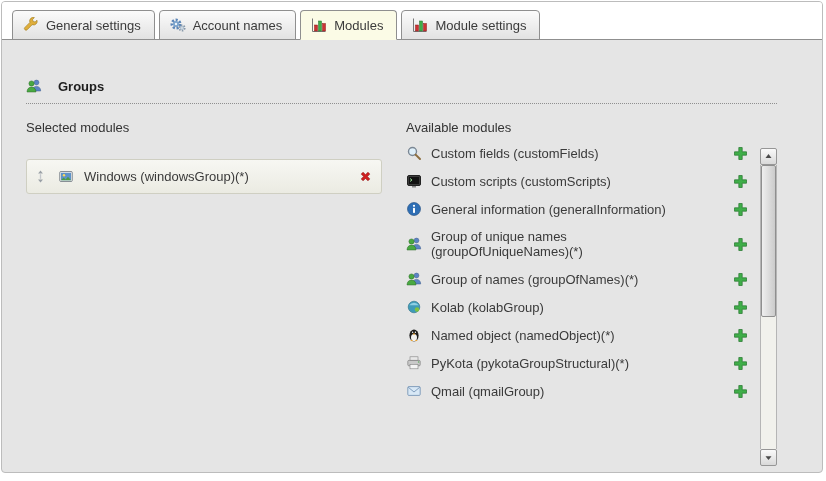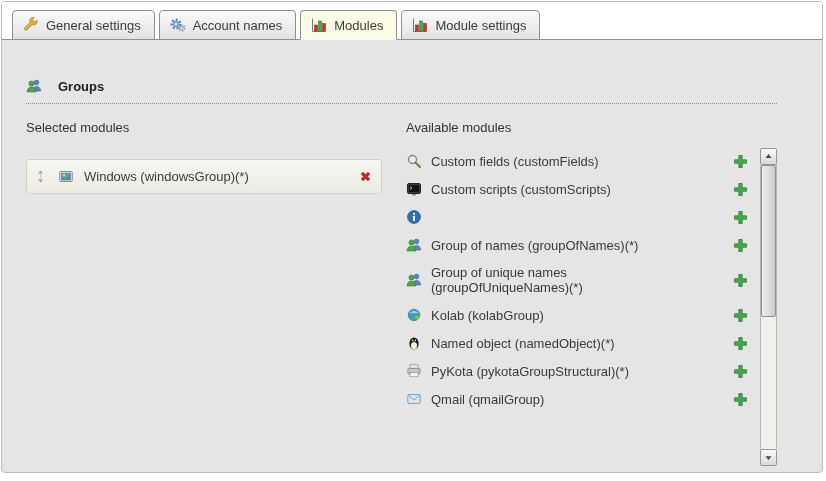--- a/index.html
+++ b/index.html
@@ -38,21 +38,21 @@
   .selected-row {
     margin-top: 24px; height: 35px; display: flex; align-items: center;
     gap: 10px; padding: 0 8px 0 6px;
     background: linear-gradient(#f7f7f3, #ebebe2);
     border: 1px solid #cfcfc2; border-radius: 3px;
   }
   .selected-row .lbl { color: #3a3a3a; }
   .selected-row .del { margin-left: auto; }
   .col-right { flex: 1; margin-left: 24px; display: flex; }
   .avail-main { flex: 1; }
-  .avail-list { margin-top: 12px; }
+  .avail-list { margin-top: 4px; }
   .avail-row { display: flex; align-items: center; gap: 9px; padding: 6px 0; }
   .avail-row .lbl { max-width: 270px; line-height: 15px; color: #3a3a3a; }
   .avail-row .add { margin-left: auto; margin-right: 12px; flex: none; }
   .ic { width: 16px; height: 16px; flex: none; display: block; }
   .ic15 { width: 15px; height: 15px; flex: none; display: block; }
   .scrollbar { width: 17px; margin-top: 28px; height: 318px; display: flex; flex-direction: column; flex: none; }
   .sb-btn {
     height: 17px; flex: none;
     background: linear-gradient(#fafafa, #d9d9d9);
     border: 1px solid #969696; border-radius: 2px;
@@ -240,38 +240,39 @@
                 </svg>
               <span class="lbl">Custom scripts (customScripts)</span>
               <svg class="ic15 add">
                   <use href="#i-plus"></use>
                 </svg>
             </div>
             <div class="avail-row">
               <svg class="ic">
                   <use href="#i-info"></use>
                 </svg>
+              <span class="lbl">General information (generalInformation)</span>
               <svg class="ic15 add">
                   <use href="#i-plus"></use>
                 </svg>
             </div>
             <div class="avail-row">
               <svg class="ic">
                   <use href="#i-group"></use>
                 </svg>
+              <span class="lbl">Group of unique names (groupOfUniqueNames)(*)</span>
+              <svg class="ic15 add">
+                  <use href="#i-plus"></use>
+                </svg>
+            </div>
+            <div class="avail-row">
+              <svg class="ic">
+                  <use href="#i-group"></use>
+                </svg>
               <span class="lbl">Group of names (groupOfNames)(*)</span>
-              <svg class="ic15 add">
-                  <use href="#i-plus"></use>
-                </svg>
-            </div>
-            <div class="avail-row">
-              <svg class="ic">
-                  <use href="#i-group"></use>
-                </svg>
-              <span class="lbl">Group of unique names (groupOfUniqueNames)(*)</span>
               <svg class="ic15 add">
                   <use href="#i-plus"></use>
                 </svg>
             </div>
             <div class="avail-row">
               <svg class="ic">
                   <use href="#i-kolab"></use>
                 </svg>
               <span class="lbl">Kolab (kolabGroup)</span>
               <svg class="ic15 add">

